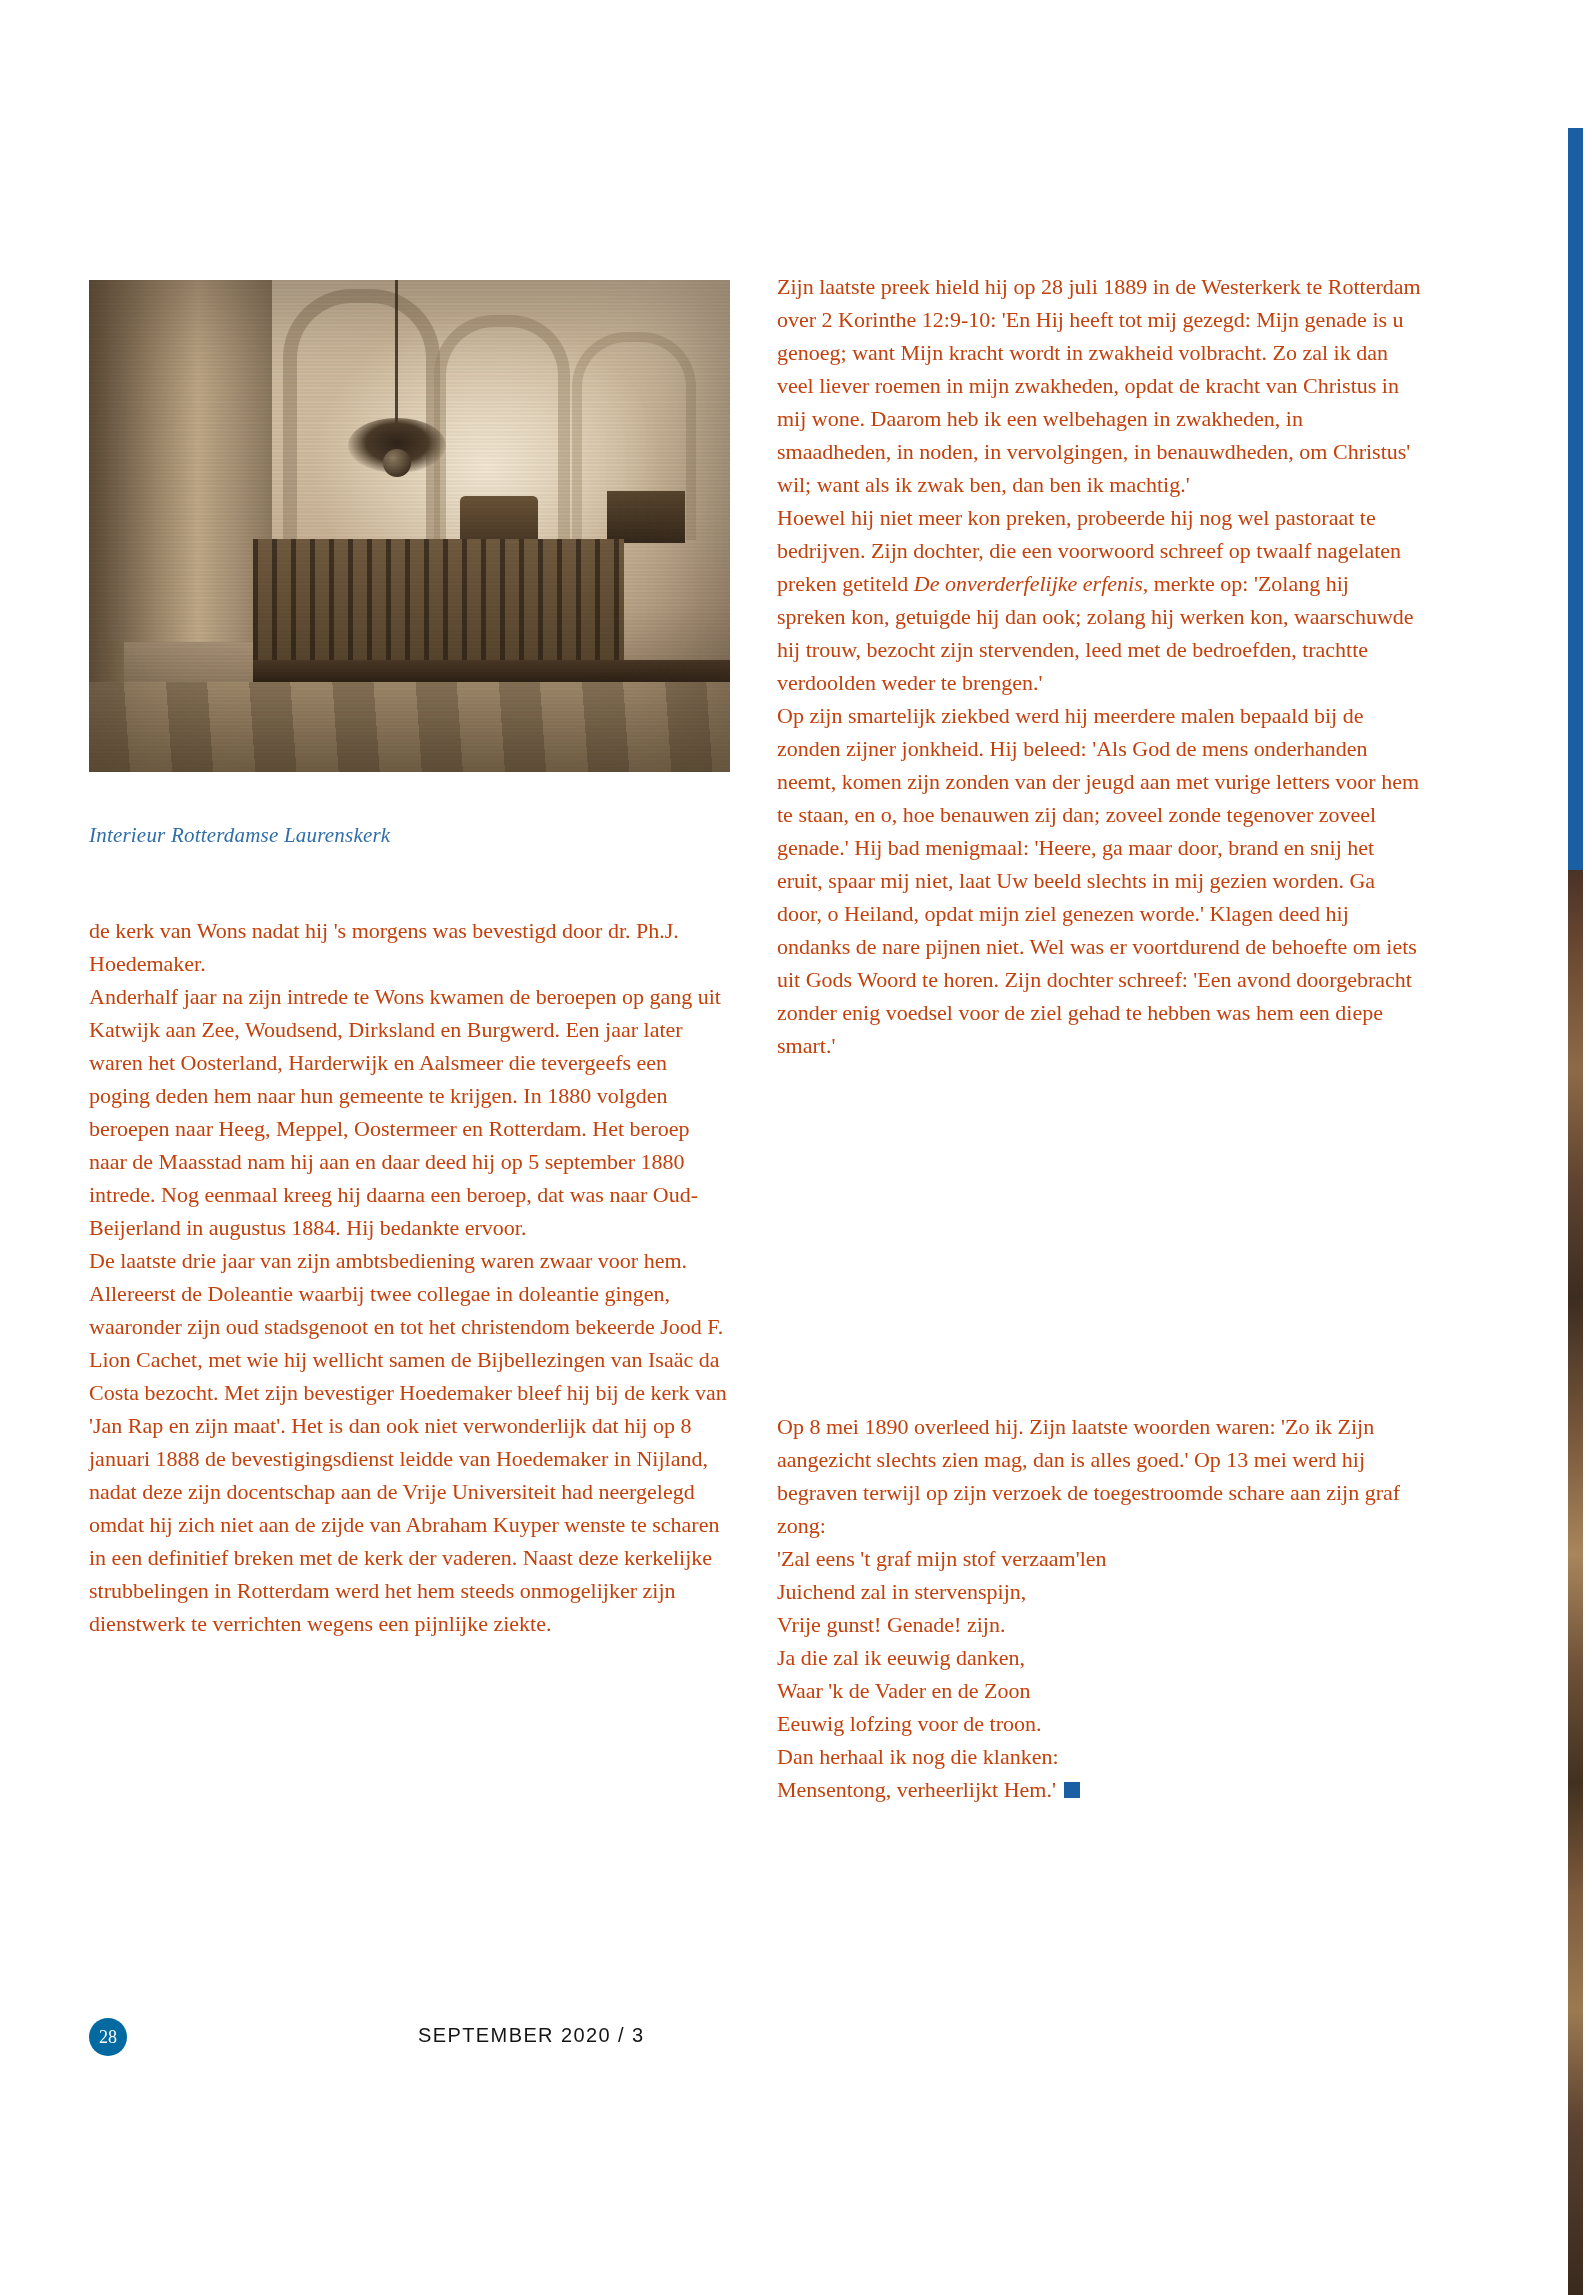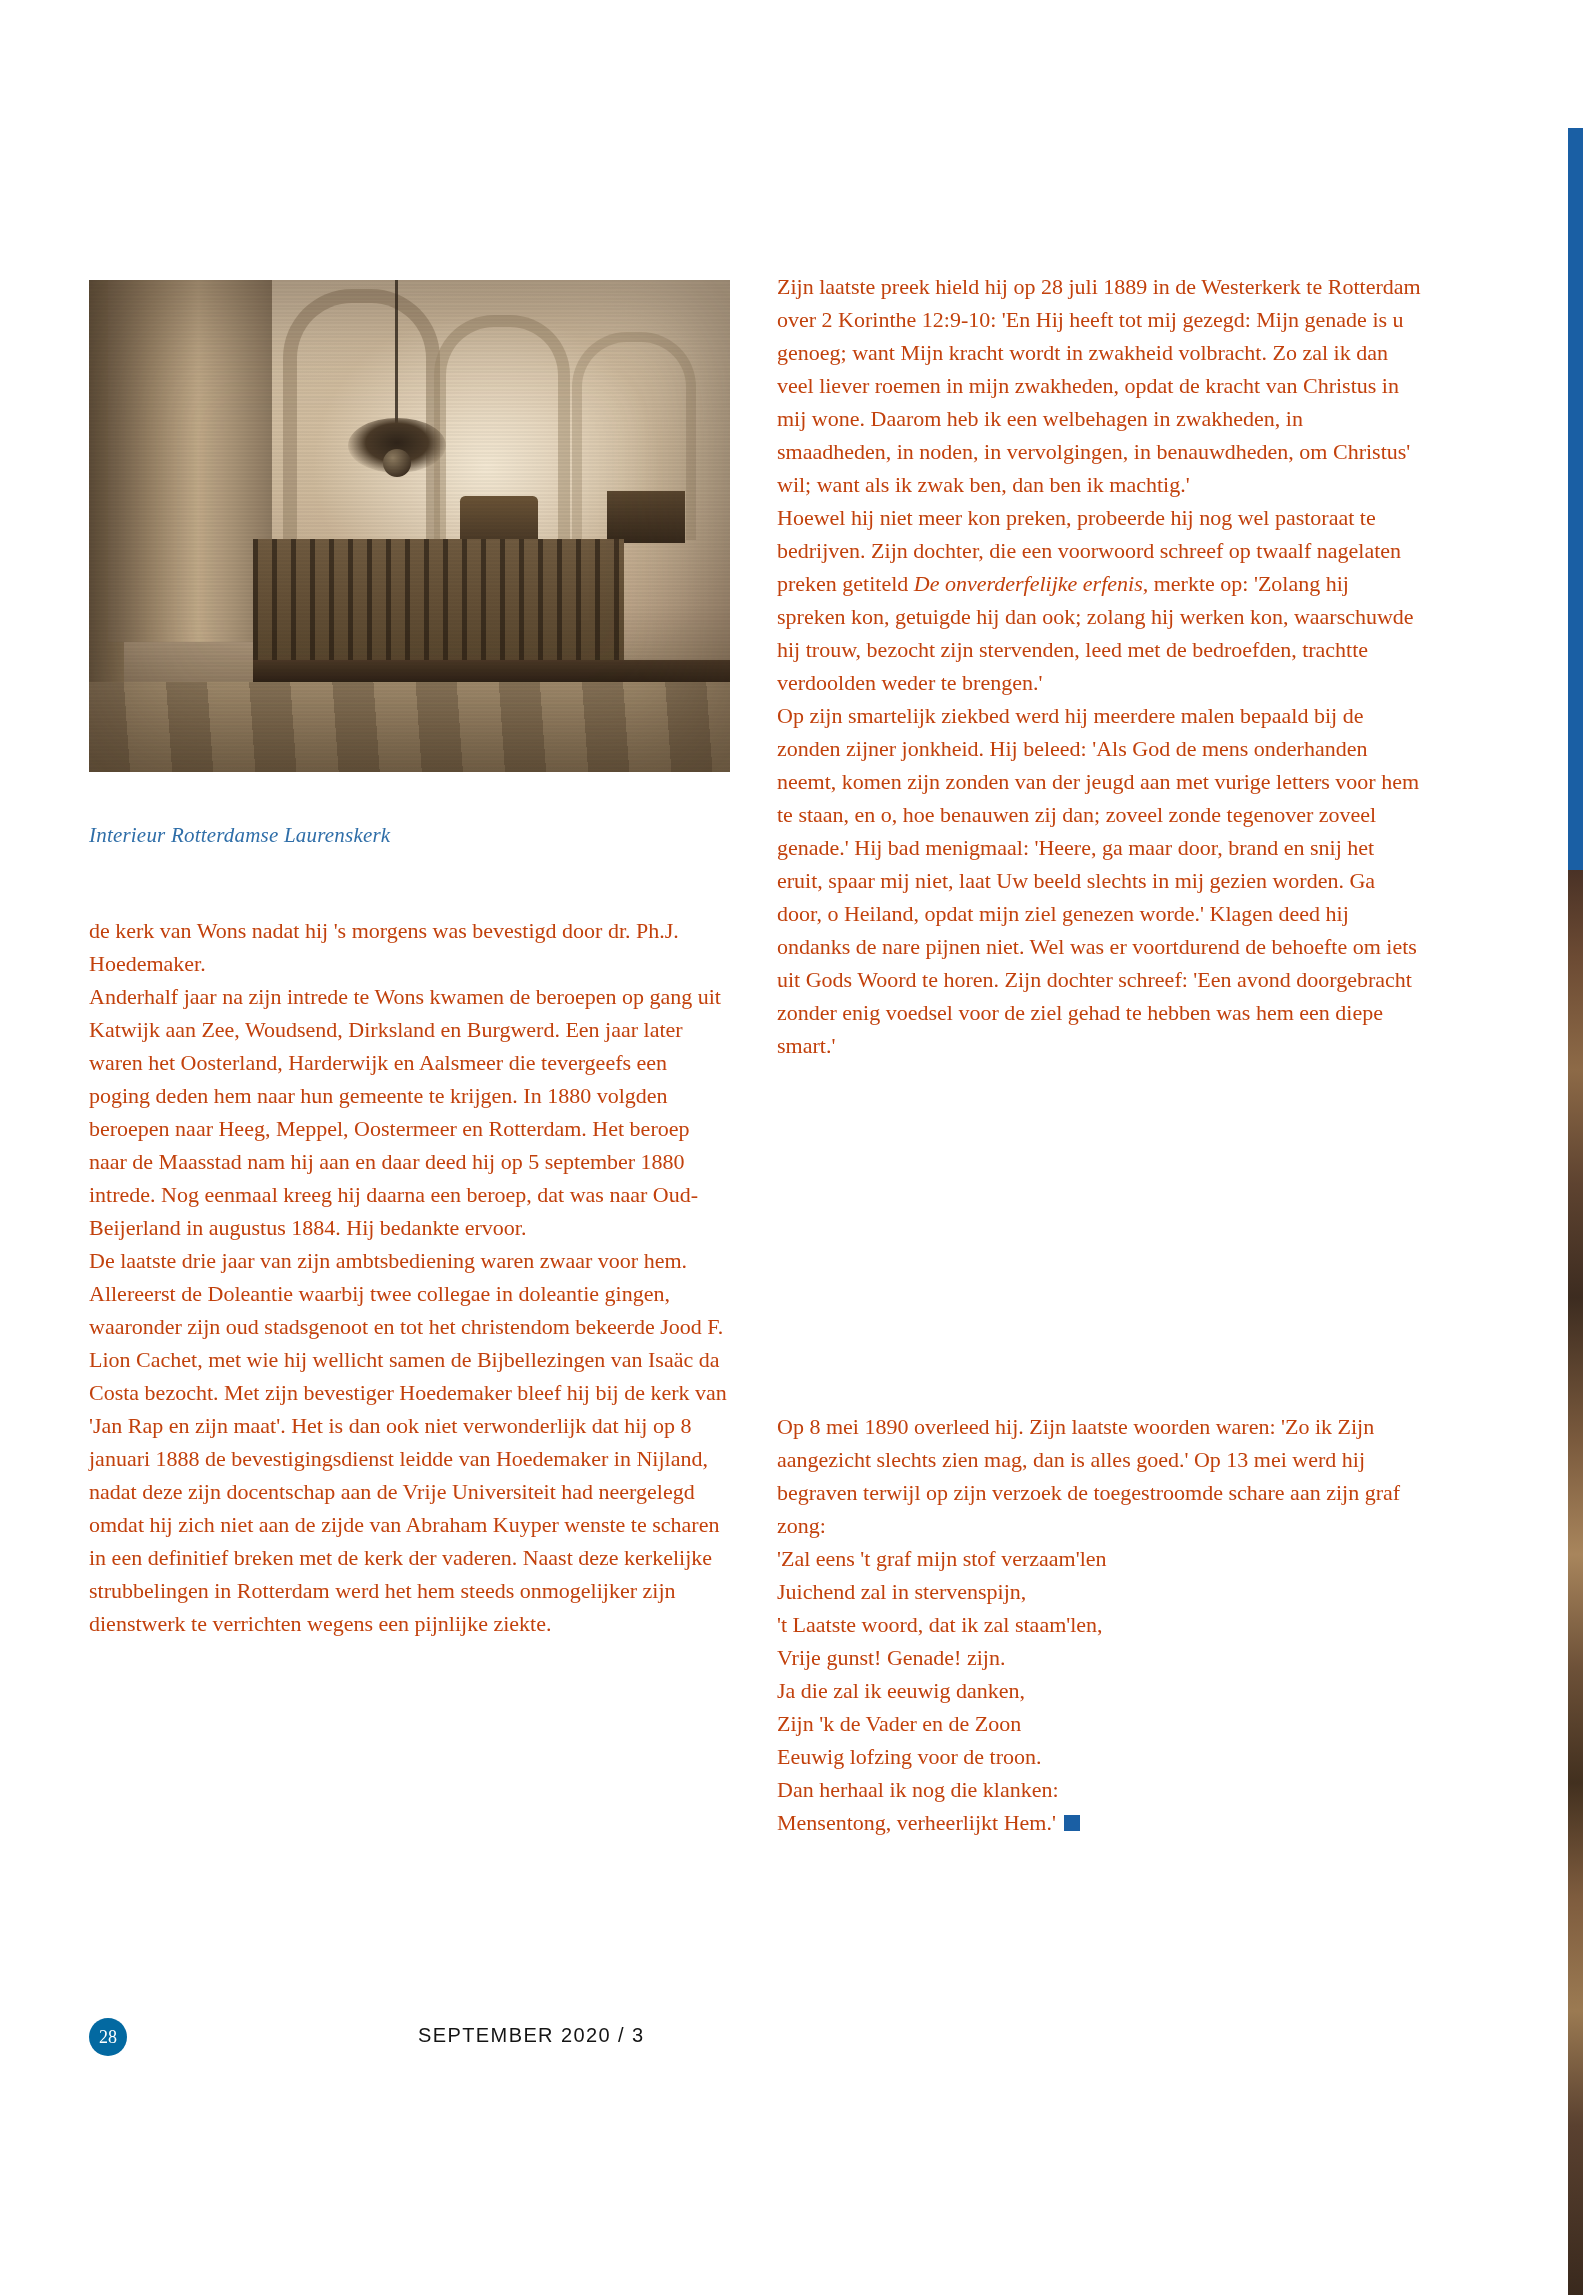--- a/index.html
+++ b/index.html
@@ -315,24 +315,23 @@
   <div class="body-right-1">
     <p class="para">Zijn laatste preek hield hij op 28 juli 1889 in de Westerkerk te Rotterdam over 2 Korinthe 12:9-10: 'En Hij heeft tot mij gezegd: Mijn genade is u genoeg; want Mijn kracht wordt in zwakheid volbracht. Zo zal ik dan veel liever roemen in mijn zwakheden, opdat de kracht van Christus in mij wone. Daarom heb ik een welbehagen in zwakheden, in smaadheden, in noden, in vervolgingen, in benauwdheden, om Christus' wil; want als ik zwak ben, dan ben ik machtig.'</p>
     <p class="para"><span>Hoewel hij niet meer kon preken, probeerde hij nog wel pastoraat te bedrijven. Zijn dochter, die een voorwoord schreef op twaalf nagelaten preken getiteld </span><i>De onverderfelijke erfenis,</i><span> merkte op: 'Zolang hij spreken kon, getuigde hij dan ook; zolang hij werken kon, waarschuwde hij trouw, bezocht zijn stervenden, leed met de bedroefden, trachtte verdoolden weder te brengen.'</span></p>
     <p class="para">Op zijn smartelijk ziekbed werd hij meerdere malen bepaald bij de zonden zijner jonkheid. Hij beleed: 'Als God de mens onderhanden neemt, komen zijn zonden van der jeugd aan met vurige letters voor hem te staan, en o, hoe benauwen zij dan; zoveel zonde tegenover zoveel genade.' Hij bad menigmaal: 'Heere, ga maar door, brand en snij het eruit, spaar mij niet, laat Uw beeld slechts in mij gezien worden. Ga door, o Heiland, opdat mijn ziel genezen worde.' Klagen deed hij ondanks de nare pijnen niet. Wel was er voortdurend de behoefte om iets uit Gods Woord te horen. Zijn dochter schreef: 'Een avond doorgebracht zonder enig voedsel voor de ziel gehad te hebben was hem een diepe smart.'</p>
   </div>
 
   <div class="body-right-3">
     <p class="para">Op 8 mei 1890 overleed hij. Zijn laatste woorden waren: 'Zo ik Zijn aangezicht slechts zien mag, dan is alles goed.'  Op 13 mei werd hij begraven terwijl op zijn verzoek de toegestroomde schare aan zijn graf zong:</p>
     <p class="para">'Zal eens 't graf mijn stof verzaam'len</p>
     <p class="para">Juichend zal in stervenspijn,</p>
-    <p class="para">'t Laatste woord, dat ik zal staam'len,</p>
     <p class="para">Vrije gunst! Genade! zijn.</p>
     <p class="para">Ja die zal ik eeuwig danken,</p>
-    <p class="para">Zijn 'k de Vader en de Zoon</p>
+    <p class="para">Waar 'k de Vader en de Zoon</p>
     <p class="para">Eeuwig lofzing voor de troon.</p>
     <p class="para">Dan herhaal ik nog die klanken:</p>
     <p class="para"><span>Mensentong, verheerlijkt Hem.'</span><span class="endmark"></span></p>
   </div>
 
   <div class="page-number">28</div>
   <div class="footer-text">SEPTEMBER 2020 / 3</div>
 
 </div>
 

